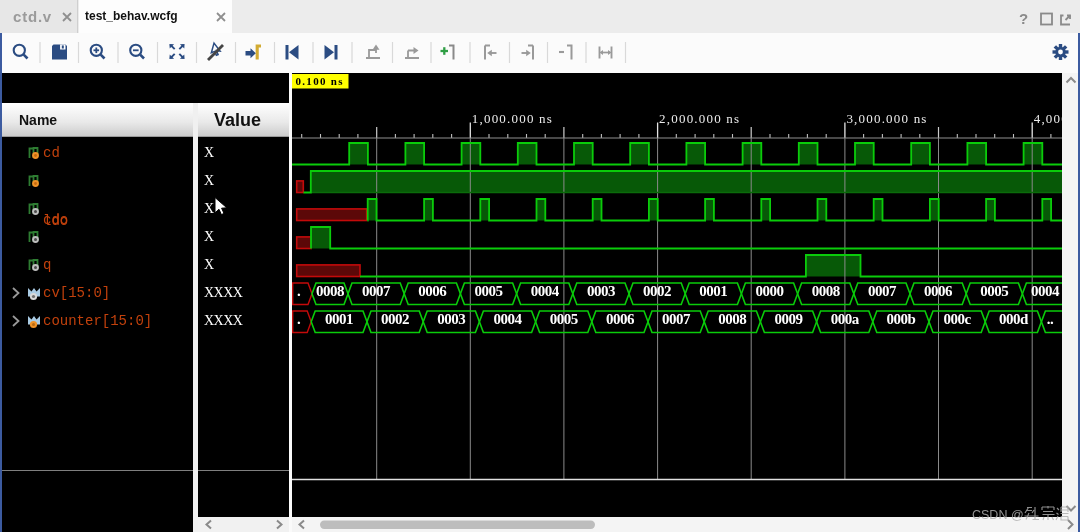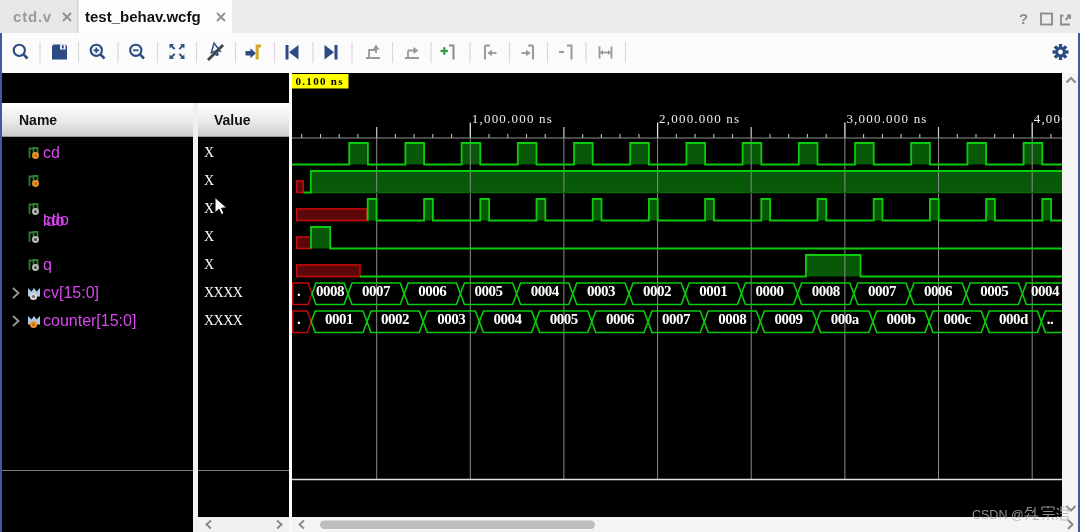--- a/index.html
+++ b/index.html
@@ -2,31 +2,31 @@
 <html><head><meta charset="utf-8"><style>
 * { margin:0; padding:0; box-sizing:border-box; }
 html,body { width:1080px; height:532px; overflow:hidden; background:#000;
   font-family:"Liberation Sans",sans-serif; }
 #app { position:relative; width:1080px; height:532px; background:#000; }
 .abs { position:absolute; }
 .mt { font:13px "Liberation Serif",serif; fill:#ececec; letter-spacing:1.2px; }
 .vt { font:bold 15px "Liberation Serif",serif; fill:#fff; letter-spacing:-0.5px; }
 .yt { font:bold 11px "Liberation Serif",serif; fill:#000; letter-spacing:1.3px; }
 .nrow { position:absolute; left:43px; width:150px; height:28px; line-height:28px;
-  color:#d946ef; font-size:16px; }
+  color:#c2410c; font-size:14px;font-family:Liberation Mono, monospace; }
 .vrow { position:absolute; left:204px; width:80px; height:28px; line-height:28px;
   color:#fff; font-size:14px; letter-spacing:-0.5px; font-family:"Liberation Serif",serif; }
 </style></head><body>
 <div id="app">
 
   <div class="abs" style="left:0;top:0;width:1080px;height:33px;background:#ececec"></div>
   <div class="abs" style="left:0;top:0;width:78px;height:33px;background:#e7e7e7;border-right:1px solid #cfcfcf"></div>
   <div class="abs" style="left:13px;top:0;height:33px;line-height:33px;font-size:15px;font-weight:bold;color:#9b9b9b;letter-spacing:0.8px">ctd.v</div>
   <div class="abs" style="left:79px;top:0;width:153px;height:33px;background:#fdfdfd"></div>
-  <div class="abs" style="left:85px;top:0;height:33px;line-height:33px;font-size:15px;font-weight:bold;color:#111">test_behav.wcfg</div>
+  <div class="abs" style="left:85px;top:0;height:33px;line-height:33px;font-size:12px;font-weight:bold;color:#111">test_behav.wcfg</div>
   <svg class="abs" style="left:0;top:0" width="240" height="33" viewBox="0 0 240 33">
     <path d="M63,13 L71,21 M71,13 L63,21" stroke="#8f8f8f" stroke-width="1.8"></path>
     <path d="M217,13 L225,21 M225,13 L217,21" stroke="#8f8f8f" stroke-width="1.8"></path>
   </svg>
   <svg class="abs" style="left:1014px;top:10px" width="62" height="18" viewBox="0 0 62 18">
     <text x="5" y="14" font-family="Liberation Sans" font-weight="bold" font-size="15" fill="#8a8a8a">?</text>
     <rect x="27" y="3.5" width="11" height="11" fill="none" stroke="#8a8a8a" stroke-width="1.8"></rect>
     <path d="M47,5.5 V14.5 H56 M47,8 V5.5 H49.5 M53,5.5 H56 V9" fill="none" stroke="#8a8a8a" stroke-width="1.8"></path>
     <line x1="51.5" y1="10" x2="56" y2="5.5" stroke="#8a8a8a" stroke-width="1.8"></line>
   </svg>
@@ -143,21 +143,21 @@
           <circle cx="0" cy="0" r="2.4" fill="#fff"></circle>
         </g>
       </g>
     </svg>
 
   <div class="abs" style="left:0;top:73px;width:289px;height:459px;background:#000"></div>
   <div class="abs" style="left:193px;top:103px;width:5px;height:429px;background:#f0f0f0"></div>
   <div class="abs" style="left:0;top:103px;width:193px;height:34px;background:linear-gradient(#ffffff,#e9e9e9 58%,#cccccc);border-bottom:1px solid #9a9a9a"></div>
   <div class="abs" style="left:198px;top:103px;width:91px;height:34px;background:linear-gradient(#ffffff,#e9e9e9 58%,#cccccc);border-bottom:1px solid #9a9a9a"></div>
   <div class="abs" style="left:19px;top:103px;height:46px;line-height:34px;font-weight:bold;font-size:14px;color:#111">Name</div>
-  <div class="abs" style="left:214px;top:103px;height:34px;line-height:34px;font-weight:bold;font-size:14px;color:#111">Value</div>
+  <div class="abs" style="left:214px;top:103px;height:34px;line-height:34px;font-weight:bold;font-size:18px;color:#111">Value</div>
   <div class="nrow" style="top:139px">cd</div>
     <div class="vrow" style="top:139px">X</div>
     <div class="vrow" style="top:167px">X</div>
     <div class="nrow" style="top:206px">cdo</div>
     <div class="vrow" style="top:195px">X</div>
     <div class="nrow" style="top:207px">ldo</div>
     <div class="vrow" style="top:223px">X</div>
     <div class="nrow" style="top:251px">q</div>
     <div class="vrow" style="top:251px">X</div>
     <div class="nrow" style="top:279px">cv[15:0]</div>

